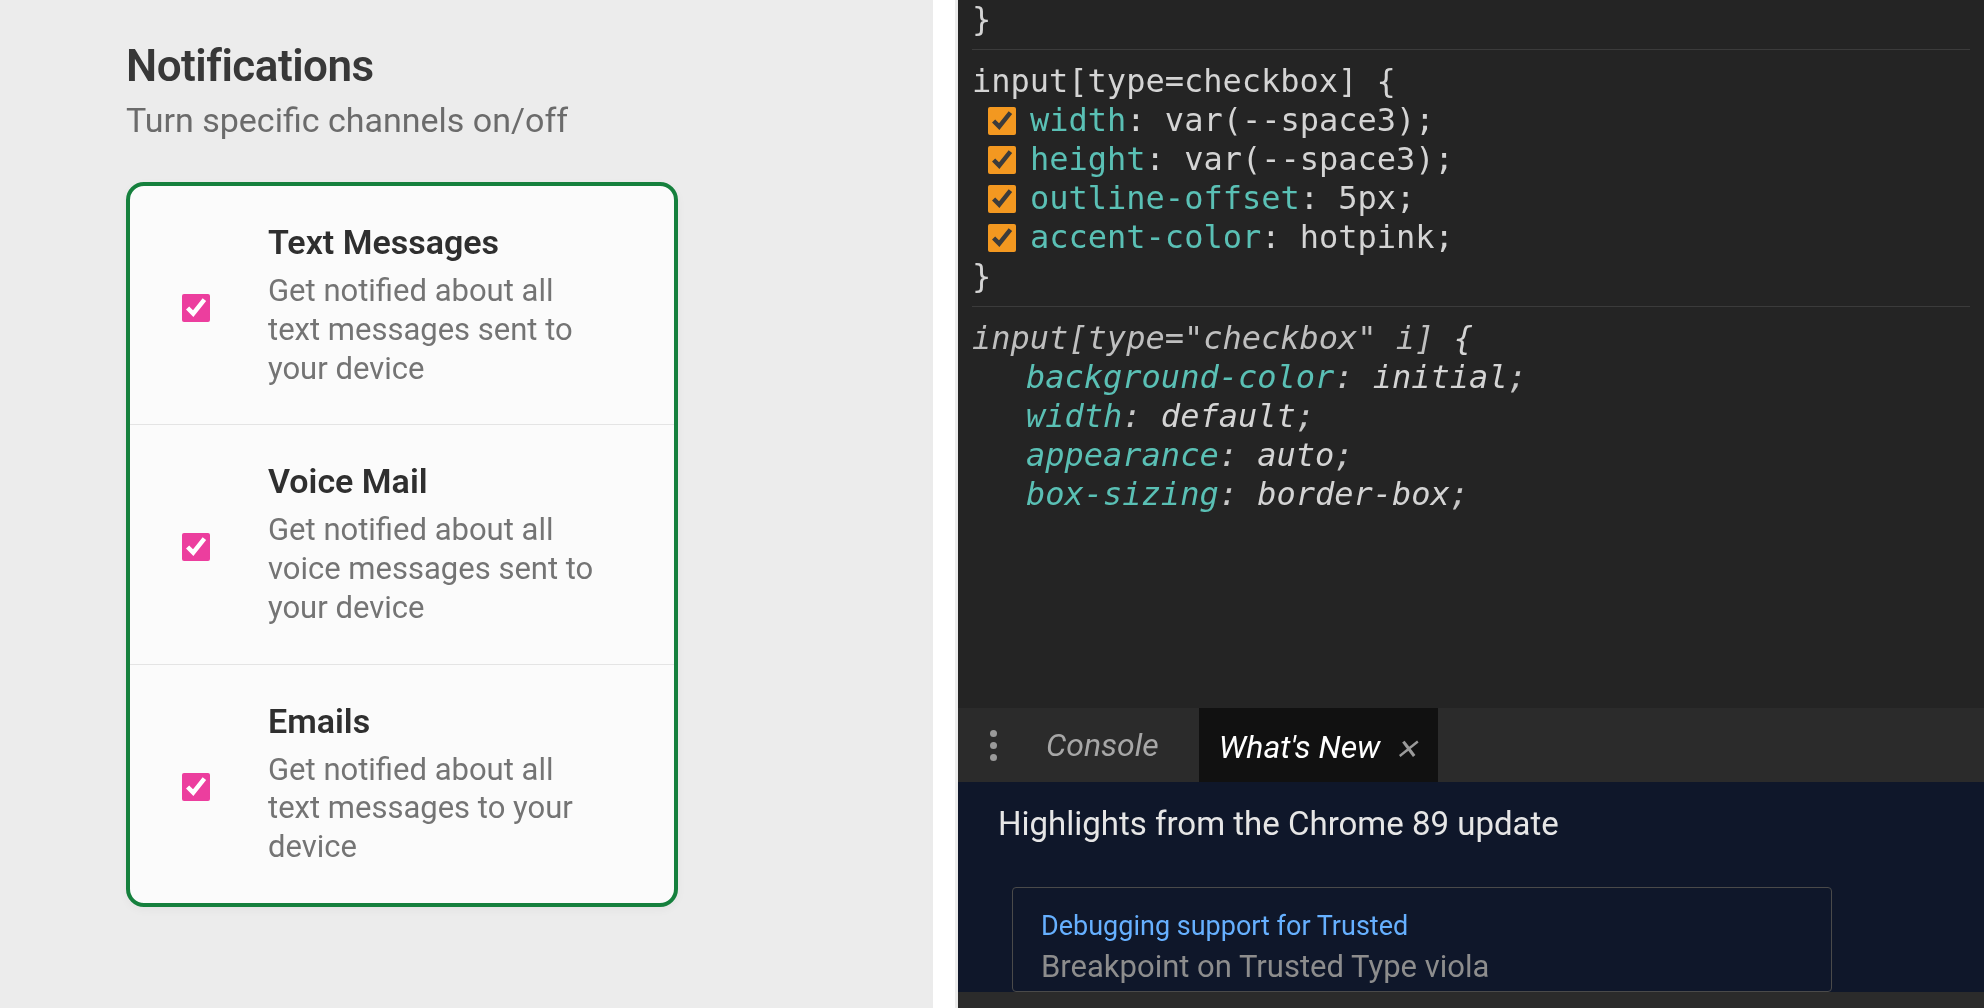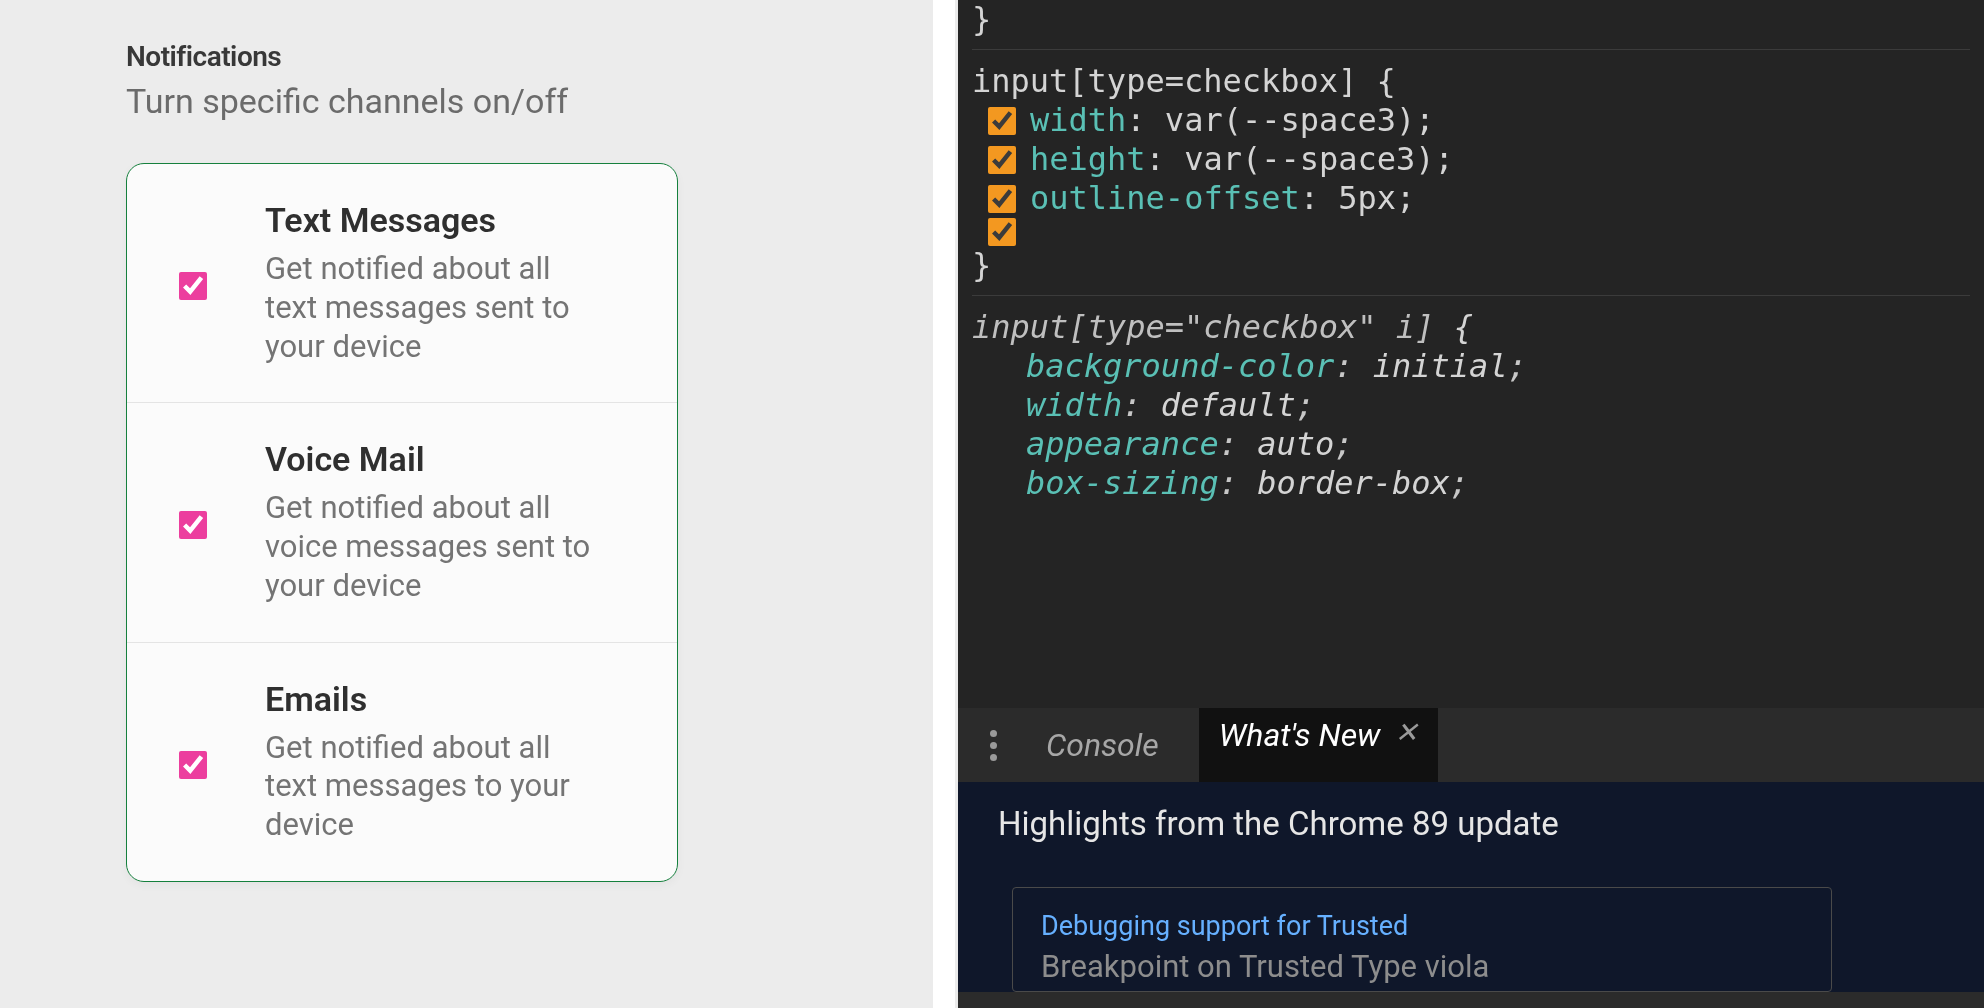--- a/index.html
+++ b/index.html
@@ -13,35 +13,35 @@
 
   
   .left {
     width: 930px;
     height: 100%;
     background: #ececec;
     position: relative;
     padding: 40px 0 0 126px;
   }
   .left .heading {
-    font-size: 28px;
+    font-size: 44px;
     font-weight: 600;
     color: #383838;
     letter-spacing: -0.5px;
   }
   .left .sub {
     font-size: 34px;
     color: #6b6b6b;
     margin-top: 8px;
   }
   .card {
     margin-top: 42px;
     width: 552px;
     background: #fbfbfb;
-    border: 1px solid #15803d;
+    border: 4px solid #15803d;
     border-radius: 18px;
     box-shadow: 0 3px 10px rgba(0,0,0,0.04);
     overflow: hidden;
   }
   .row {
     display: flex;
     align-items: center;
     padding: 36px 32px 36px 52px;
     border-bottom: 1px solid #e4e4e4;
   }
@@ -147,24 +147,24 @@
     width: 7px; height: 7px; background: #9a9a9a; border-radius: 50%;
   }
   .tab {
     color: #a7a7a7;
     padding: 6px 14px;
   }
   .tab.active {
     background: #111;
     color: #fff;
     display: flex;
-    align-items: flex-start;
+    align-items: flex-end;
     gap: 14px;
     height: 74px;
-    padding: 8px 20px;
+    padding: 16px 20px;
   }
   .tab .x { color: #9a9a9a; font-size: 28px; }
   .drawer-body {
     background: #0f172a;
     font-family: -apple-system, BlinkMacSystemFont, "Segoe UI", Roboto, sans-serif;
     padding: 22px 0 0 40px;
     color: #e6e6e6;
     font-size: 33px;
   }
   .article {
@@ -244,20 +244,21 @@
       <div class="decl">
         <input type="checkbox" class="tick" checked="" style="">
         <span><span class="prop">height</span><span class="colon">: </span><span class="val">var(--space3)</span><span class="semi">;</span></span>
       </div>
       <div class="decl">
         <input type="checkbox" class="tick" checked="" style="">
         <span><span class="prop">outline-offset</span><span class="colon">: </span><span class="val">5px</span><span class="semi">;</span></span>
       </div>
       <div class="decl">
         <input type="checkbox" class="tick" checked="" style="">
+        <span><span class="prop">accent-color</span><span class="colon">: </span><span class="val">hotpink</span><span class="semi">;</span></span>
       </div>
       <div><span class="brace">}</span></div>
 
       <div class="rule-sep"></div>
 
       <div>
         <span class="selector ua">input[type="checkbox" i]</span>
         <span class="brace" style="font-style:italic;"> {</span>
       </div>
       <div class="ua-decl">

